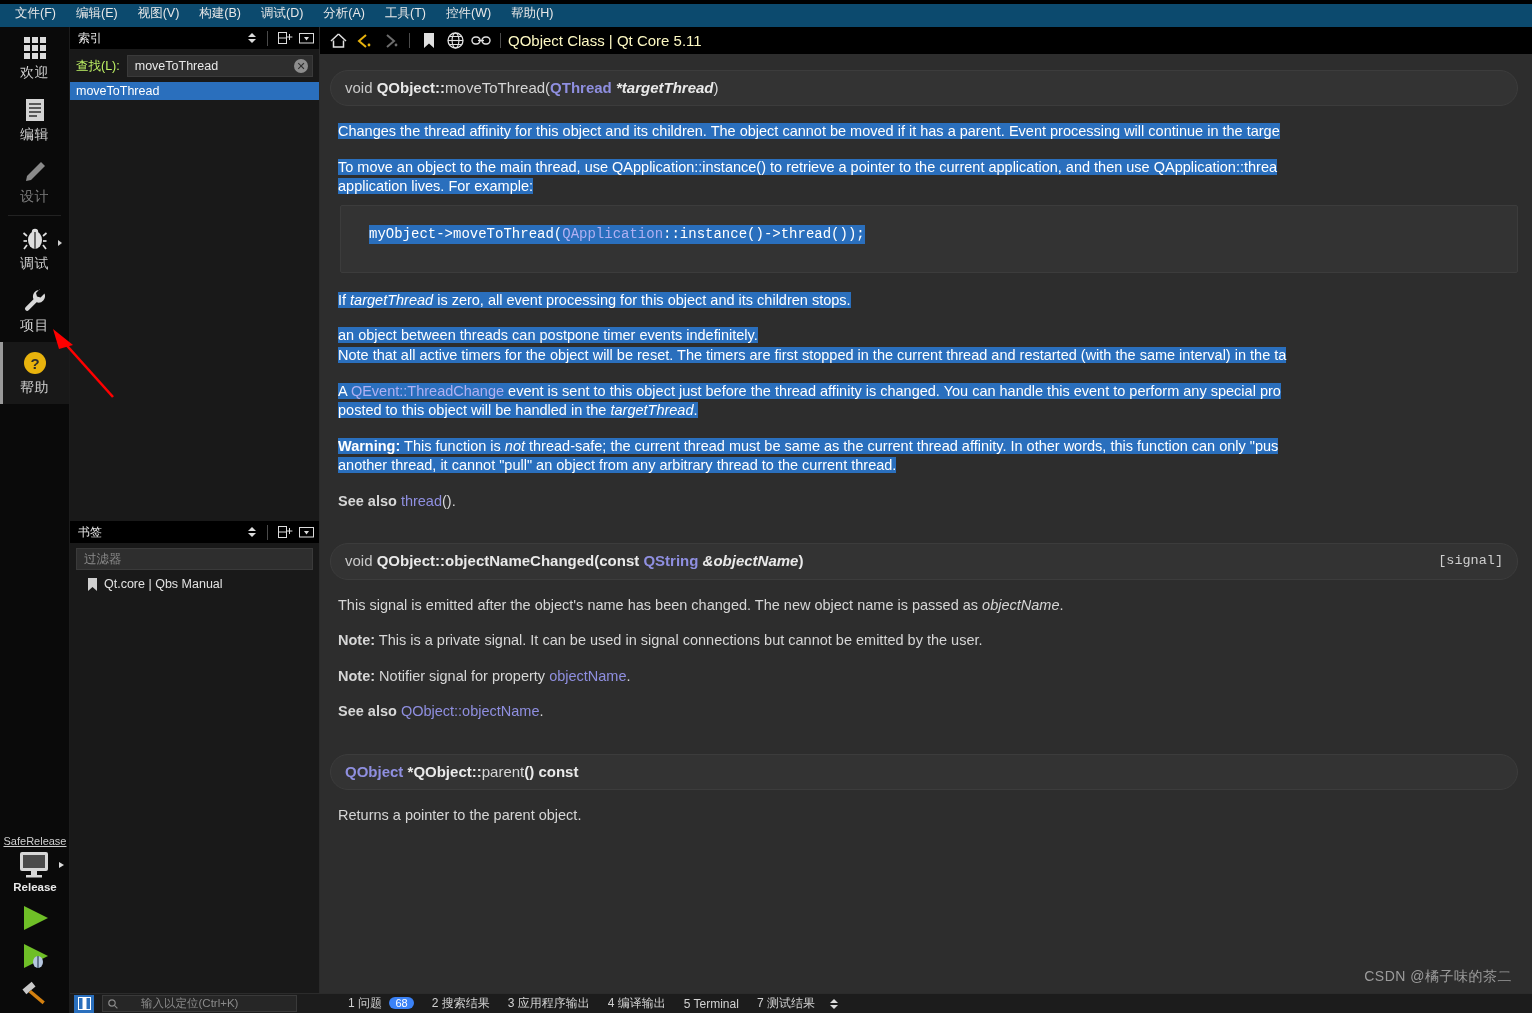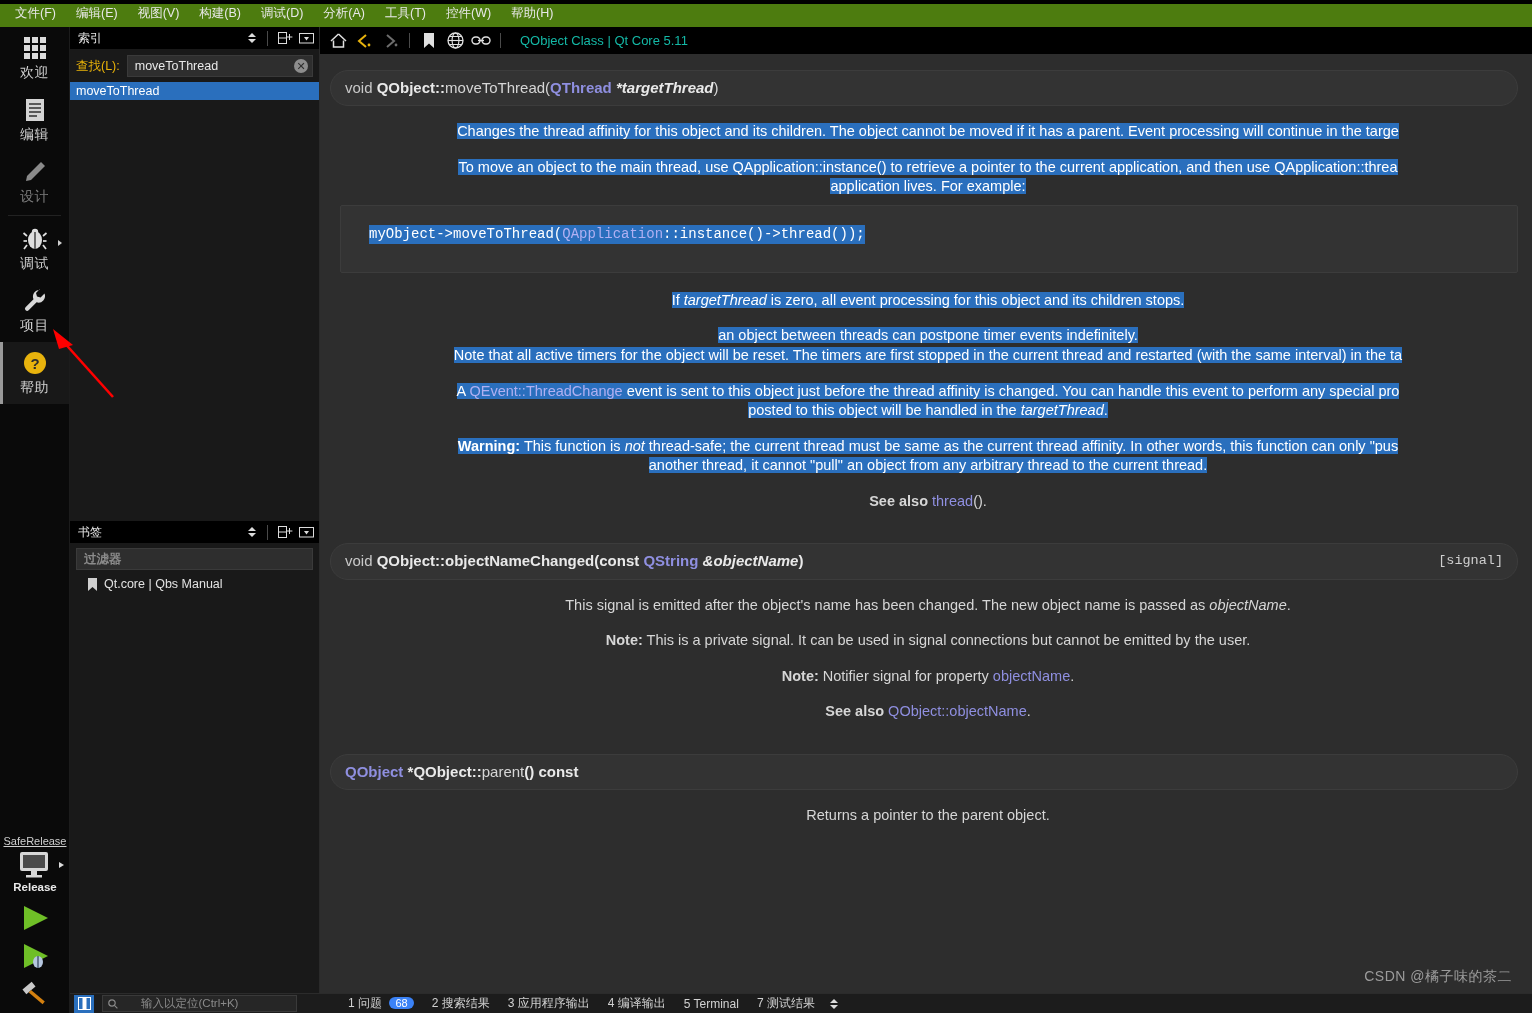--- a/index.html
+++ b/index.html
@@ -4,21 +4,21 @@
 <style>
   * { box-sizing: border-box; margin:0; padding:0; }
   html,body{ background:#000; }
   body{
     width:1532px; height:1013px;
     font-family:"Liberation Sans","DejaVu Sans",sans-serif;
     color:#d6d6d6; overflow:hidden; position:relative;
   }
   
   #menubar{
-    height:27px; background:#4d7c0f; display:flex; align-items:center;
+    height:27px; background:#0c4a6e; display:flex; align-items:center;
     padding-left:6px; gap:2px;
   }
   #menubar .mi{
     font-size:12.5px; color:#e8e8e8; padding:4px 9px; white-space:nowrap;
   }
 
   
   #frame{ position:absolute; top:27px; left:0; width:1532px; height:986px; display:flex; }
 
   
@@ -56,66 +56,66 @@
   }
   .dockhead .title{ font-size:12px; color:#e6e6e6; flex:1; }
   .spin{ width:12px;height:16px; display:flex;flex-direction:column;align-items:center;justify-content:center;gap:2px;}
   .spin i{ display:block; width:0;height:0;border-left:4px solid transparent;border-right:4px solid transparent;}
   .spin i.up{ border-bottom:4px solid #dcdcdc;}
   .spin i.dn{ border-top:4px solid #dcdcdc;}
   .vsep{ width:1px; height:15px; background:#4a4a4a; margin:0 5px; }
   .hicon{ width:17px;height:17px; display:flex;align-items:center;justify-content:center;}
 
   .findrow{ display:flex; align-items:center; gap:7px; padding:6px 6px 5px 6px; }
-  .findlbl{ font-size:12.5px; color:#eab308; white-space:nowrap; }
+  .findlbl{ font-size:12.5px; color:#bef264; white-space:nowrap; }
   .finput{
     flex:1; background:#2e2e2e; border:1px solid #3a3a3a; height:22px;
     display:flex; align-items:center; padding:0 4px 0 7px;
   }
   .finput span{ flex:1; font-size:12.5px; color:#e8e8e8; }
   .clearbtn{ width:14px;height:14px;border-radius:50%;background:#8d8d8d;color:#2e2e2e;
              font-size:11px;line-height:14px;text-align:center;font-weight:bold;}
 
   .resultlist{ flex:1; background:#191919; overflow:hidden; }
   .resultitem{ font-size:12.5px; padding:2px 6px; color:#e6e6e6; }
   .resultitem.sel{ background:#2a6fbd; color:#fff; }
 
   .filterbox{
     margin:5px 6px 4px 6px; background:#2e2e2e; border:1px solid #3a3a3a; height:22px;
     display:flex; align-items:center; padding:0 7px;
   }
-  .filterbox span{ font-size:12.5px; color:#8b8b8b;font-weight:bold; }
+  .filterbox span{ font-size:12.5px; color:#8b8b8b; }
   .bmlist{ flex:1; }
   .bmitem{ display:flex; align-items:flex-end; gap:7px; padding:3px 6px 3px 18px; font-size:12.5px; color:#e2e2e2;}
 
   
   #viewer{ flex:1; display:flex; flex-direction:column; min-width:0; background:#2d2d2d;}
   #vtoolbar{ height:27px; background:#000; display:flex; align-items:center; gap:2px; padding:0 6px; flex:0 0 27px;}
   #vtoolbar .tbtn{ width:24px;height:22px; display:flex;align-items:center;justify-content:center;}
-  #vtitle{ font-size:13px; color:#14b8a6; margin-left:12px; white-space:nowrap;}
+  #vtitle{ font-size:15px; color:#fef9c3; white-space:nowrap;}
 
   #page{
     flex:1; background:#2d2d2d; padding:10px 0 0 0; overflow:hidden; position:relative;
     font-size:14.5px; line-height:1.35;
   }
   .sigbox{
     margin:6px 14px 6px 10px; background:#333333; border:1px solid #3c3c3c; border-radius:18px;
     padding:7px 14px; display:flex; align-items:center; font-size:15px; white-space:nowrap;
     overflow:hidden;
   }
   .sigbox .sigtext{ flex:1; }
   .sigbox .tag{ font-family:"Liberation Mono","DejaVu Sans Mono",monospace; font-size:13.5px; color:#cfcfcf;}
   .kw{ color:#c9c9c9; }
   .b{ font-weight:bold; color:#e9e9e9; }
   .type{ color:#8f8fe0; font-weight:bold; }
   .typeL{ color:#8f8fe0; }
   .ital{ font-style:italic; font-weight:bold; color:#e9e9e9;}
   .italn{ font-style:italic; }
 
-  p.para{ margin:0 0 0 0; padding:0 14px 0 18px; white-space:nowrap; overflow:hidden;text-align:center;}
+  p.para{ margin:0 0 0 0; padding:0 14px 0 18px; white-space:nowrap; overflow:hidden;}
   .gap{ height:16px; }
   .gap-s{ height:10px; }
   .sel-hl{ background:#2a6fbd; color:#ffffff; }
   .sel-hl .typeL, .sel-hl .link{ color:#b0b0f2; }
   .link{ color:#8f8fe0; }
 
   .codeblock{
     margin:8px 14px 8px 20px; background:#333333; border:1px solid #3c3c3c; border-radius:2px;
     padding:18px 10px 28px 28px;
   }

